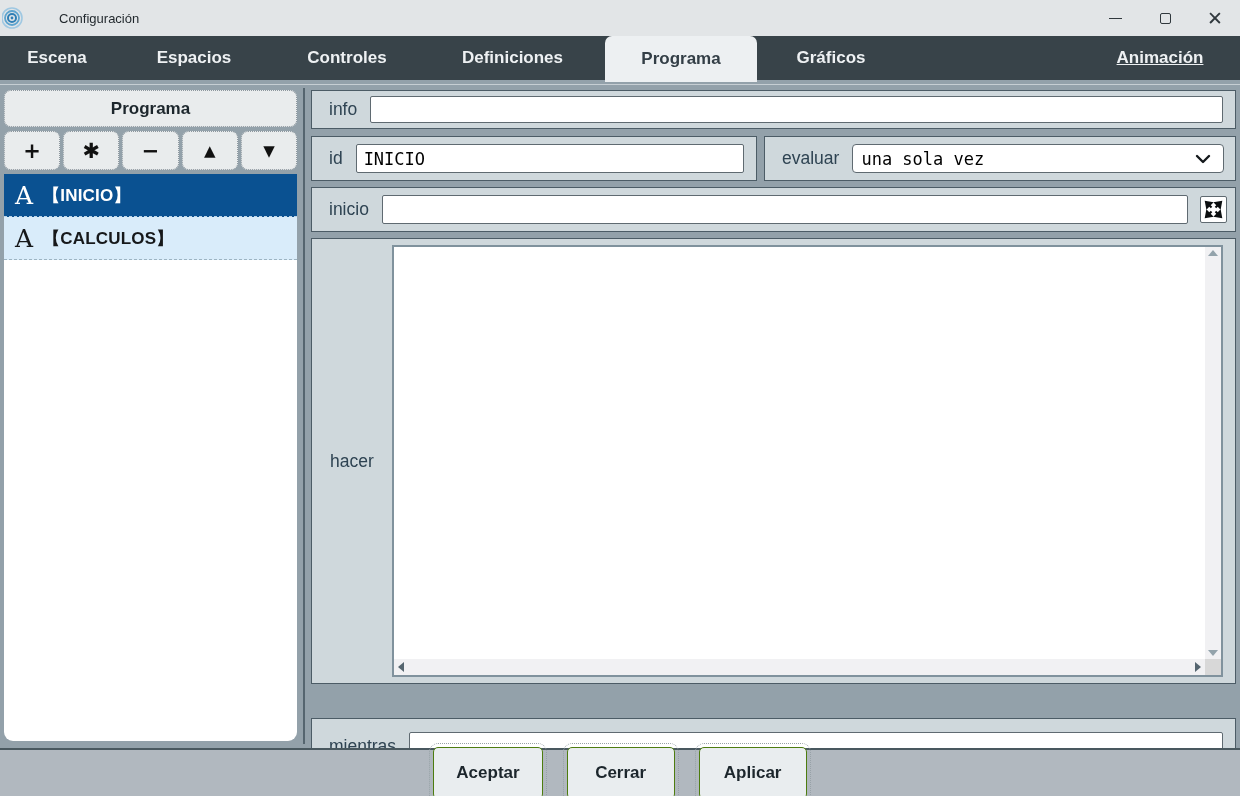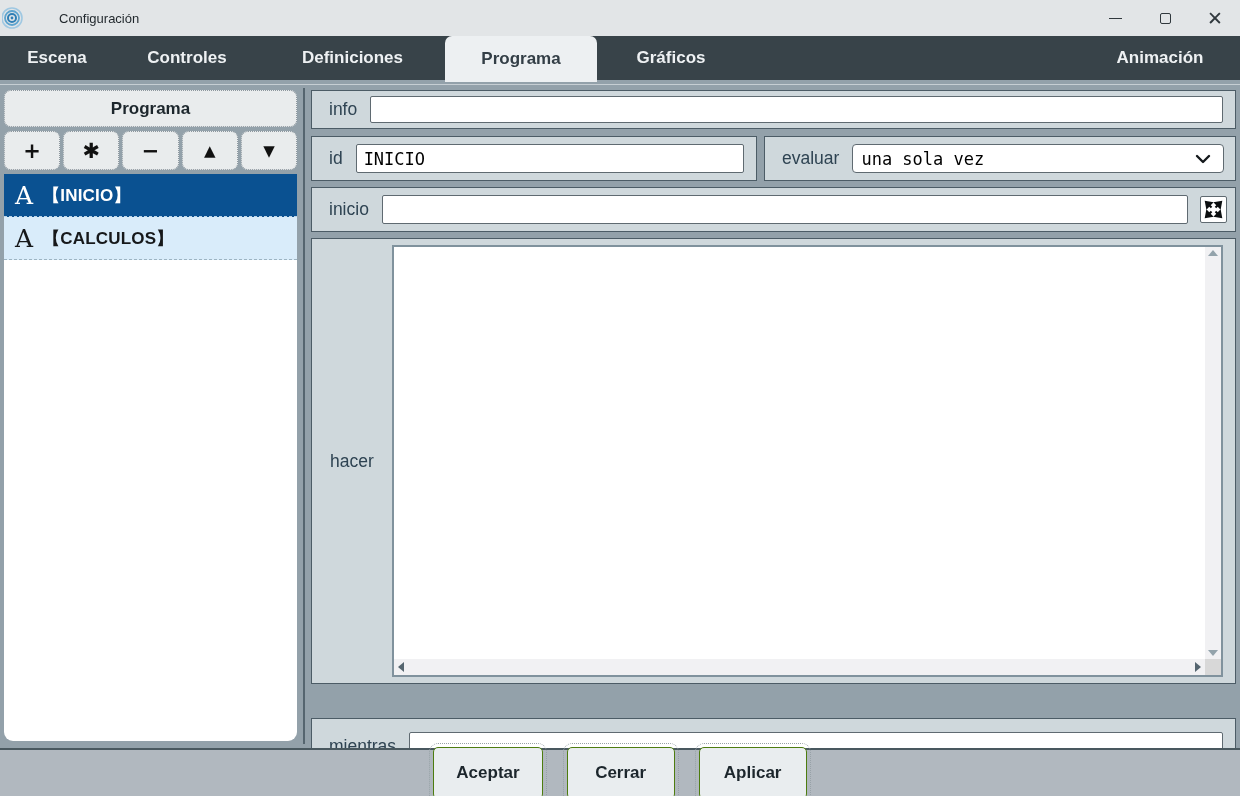--- a/index.html
+++ b/index.html
@@ -175,25 +175,26 @@
         <span class="glyph-max"></span>
       </div>
     <div class="win-btn">
         <span class="glyph-close">✕</span>
       </div>
   </div>
 </div>
 
 <div class="tabbar">
   <div class="tab" style="width:114px">Escena</div>
+  <div class="tab" style="width:160px">Espacios</div>
   <div class="tab" style="width:146px">Controles</div>
   <div class="tab" style="width:185px">Definiciones</div>
   <div class="tab active" style="width:152px">Programa</div>
   <div class="tab" style="width:148px">Gráficos</div>
-  <div class="tab" style="width:160px; margin-left:auto;">Animación</div>
+  <div class="tab" style="width:160px; margin-left:auto;text-decoration:underline;">Animación</div>
 </div>
 <div class="hairline"></div>
 
 <div class="lp-header">Programa</div>
 
 <div class="lp-toolbar">
   <div class="lp-btn">+</div>
   <div class="lp-btn">✱</div>
   <div class="lp-btn">−</div>
   <div class="lp-btn tri">▲</div>

